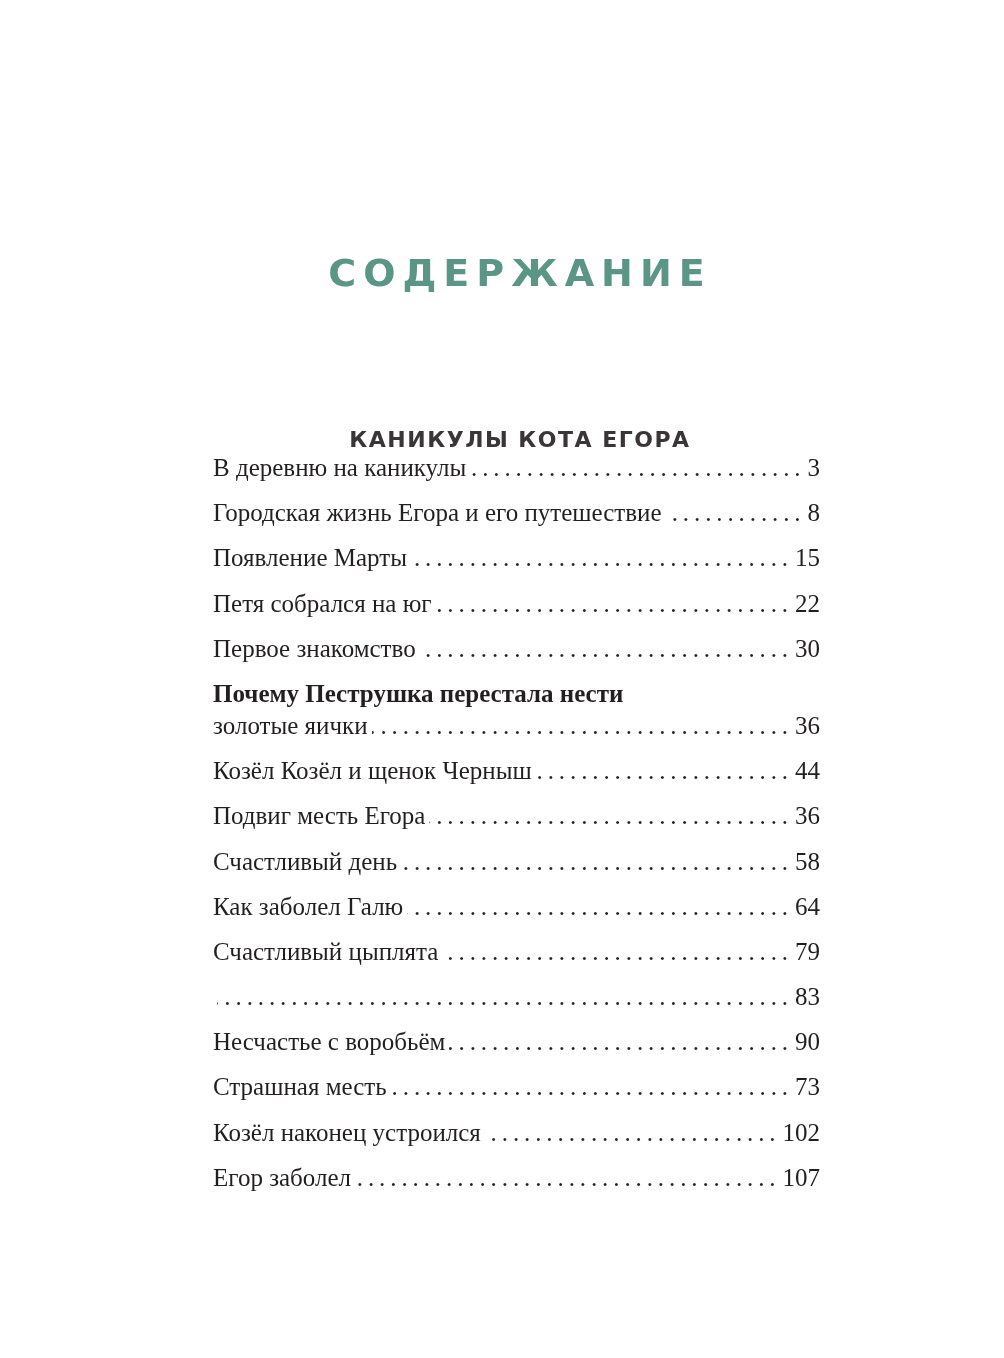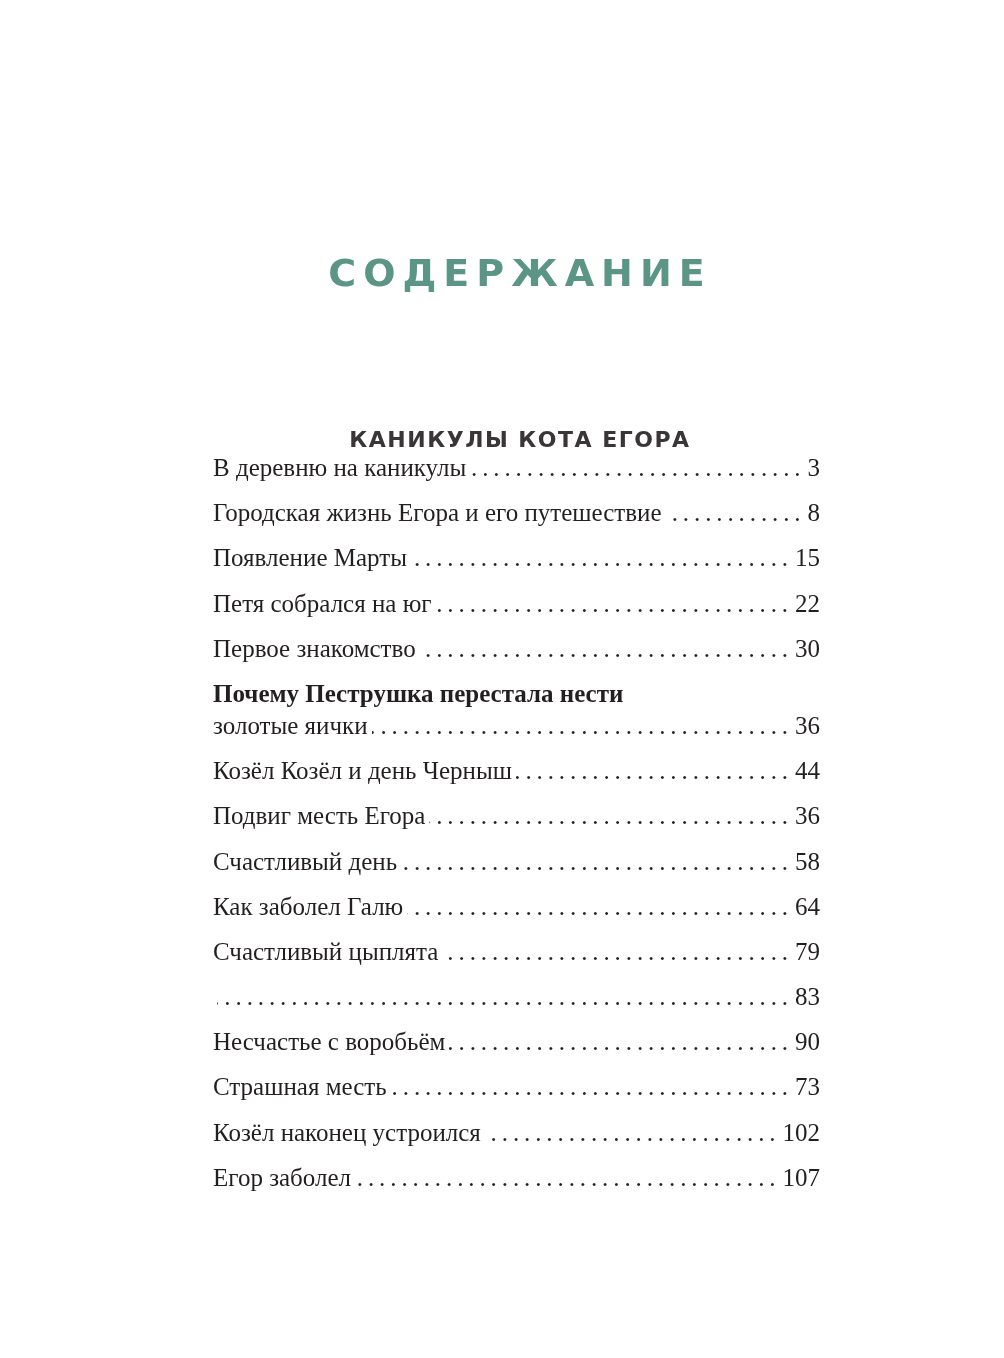--- a/index.html
+++ b/index.html
@@ -127,21 +127,21 @@
     <div class="toc-first">Почему Пеструшка перестала нести</div>
     <div class="toc-line">
         <span class="toc-title">золотые яички</span>
         <span class="toc-dots">............................................................................................</span>
         <span class="toc-page">36</span>
       </div>
   </div>
 
   <div class="toc-entry">
     <div class="toc-line">
-        <span class="toc-title">Козёл Козёл и день Черныш</span>
+        <span class="toc-title">Козёл Козёл и щенок Черныш</span>
         <span class="toc-dots">............................................................................................</span>
         <span class="toc-page">44</span>
       </div>
   </div>
 
   <div class="toc-entry">
     <div class="toc-line">
         <span class="toc-title">Подвиг месть Егора</span>
         <span class="toc-dots">............................................................................................</span>
         <span class="toc-page">36</span>

